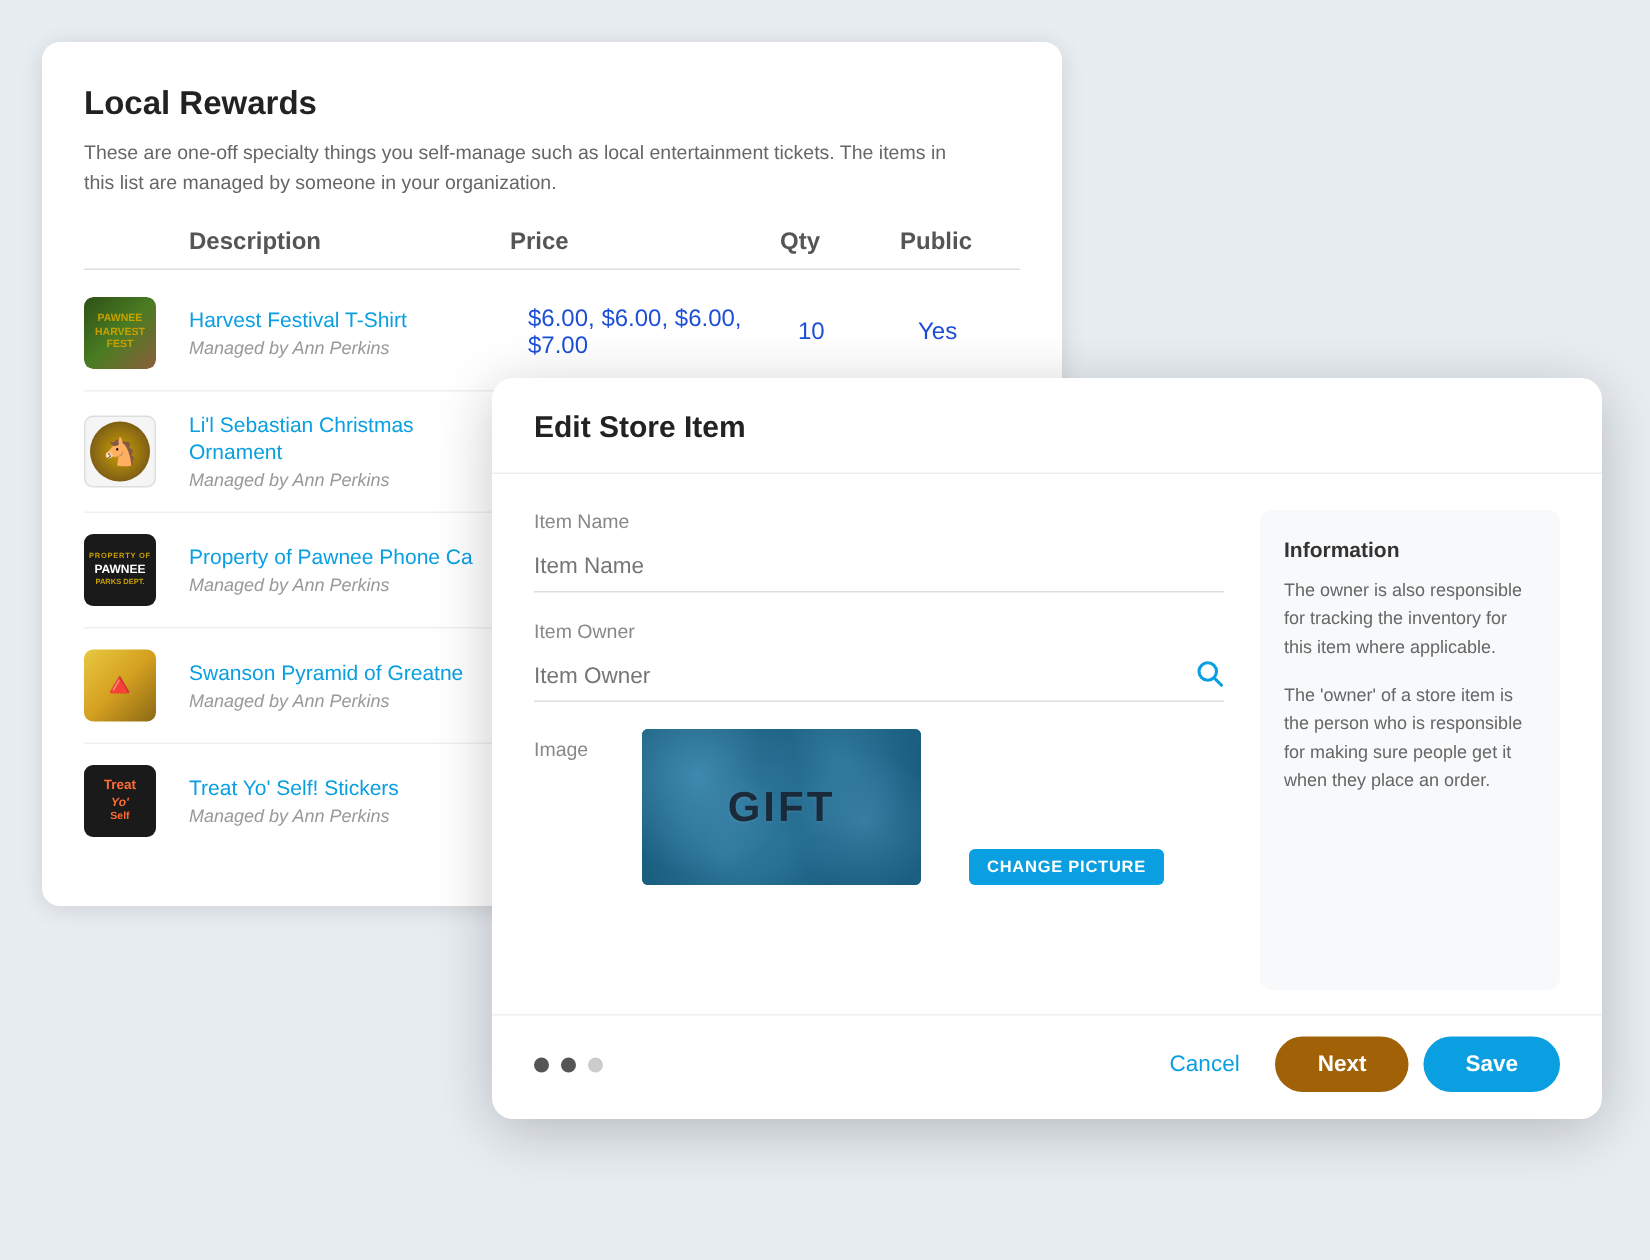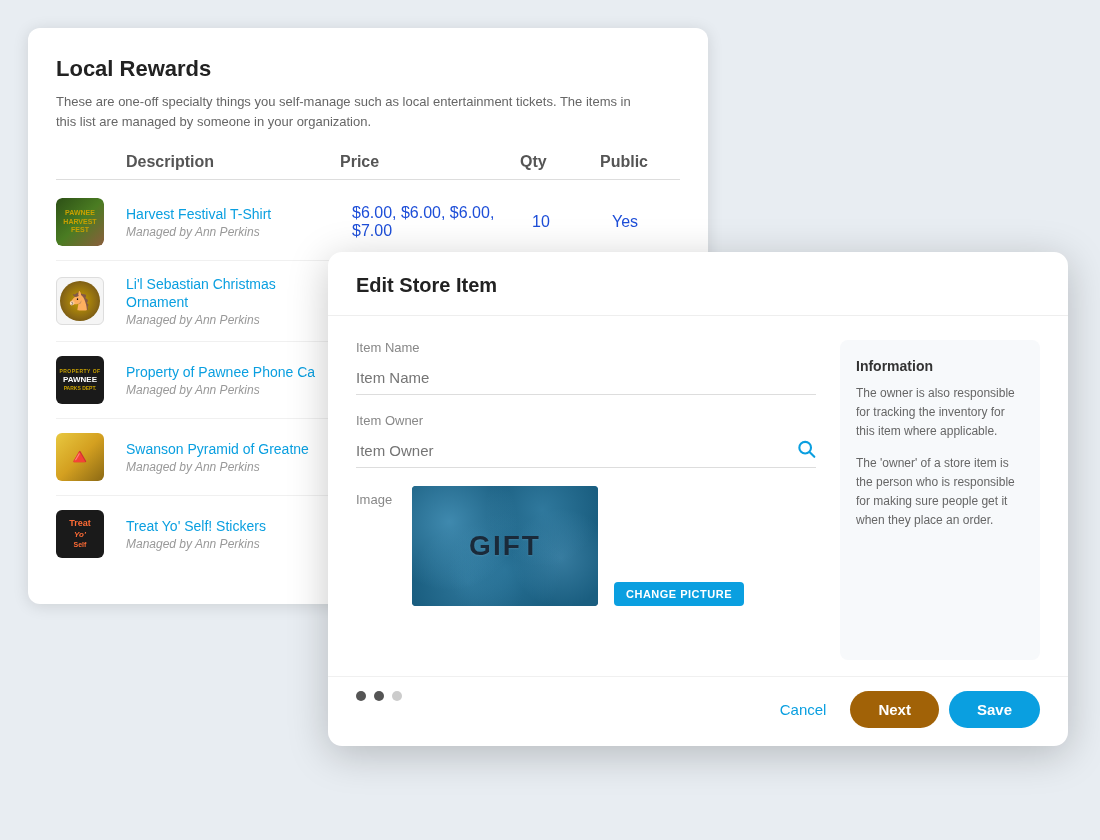--- a/index.html
+++ b/index.html
@@ -234,34 +234,34 @@
       border: none;
       cursor: pointer;
       color: #0a9fe0;
       font-size: 18px;
       padding: 0;
     }
 
     .image-section {
       display: flex;
       align-items: flex-start;
-      gap: 16px;
+      gap: 32px;
       margin-top: 8px;
     }
 
     .image-label {
       font-size: 13px;
       color: #888;
       margin-top: 6px;
       min-width: 40px;
     }
 
     .image-preview {
       width: 186px;
-      height: 120px;
+      height: 104px;
       background: linear-gradient(135deg, #1a6b8a 0%, #0d4f6e 30%, #2980b9 60%, #1a5276 100%);
       border-radius: 4px;
       display: flex;
       align-items: center;
       justify-content: center;
       position: relative;
       overflow: hidden;
     }
 
     .image-preview-bokeh {
@@ -316,21 +316,21 @@
 
     .modal-sidebar p {
       font-size: 12px;
       color: #666;
       line-height: 1.6;
       margin-bottom: 12px;
     }
 
     .modal-footer {
       display: flex;
-      align-items: flex-start;
+      align-items: center;
       justify-content: space-between;
       padding: 14px 28px 18px 28px;
       border-top: 1px solid #f0f0f0;
     }
 
     .pagination-dots {
       display: flex;
       gap: 8px;
       align-items: center;
     }

